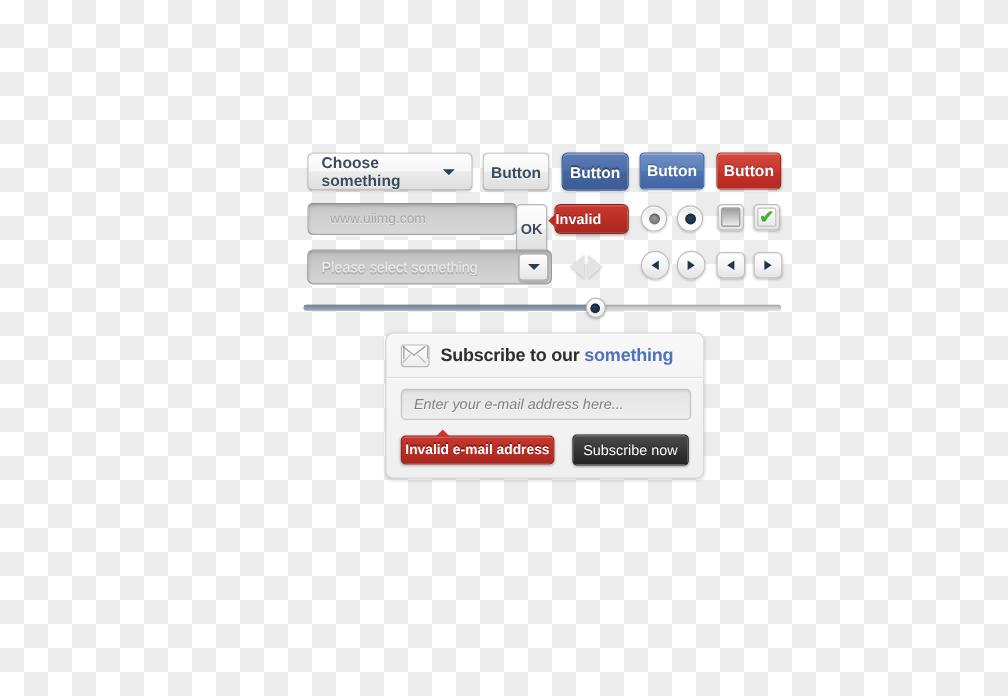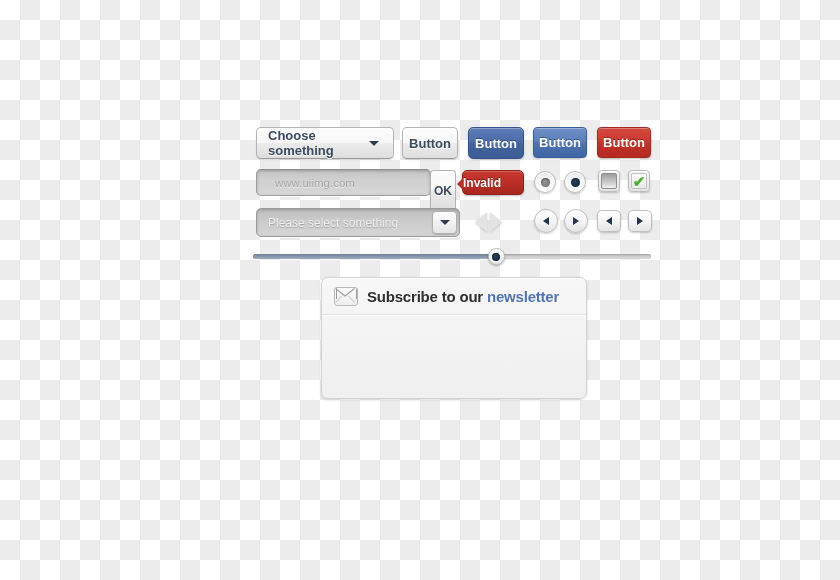--- a/index.html
+++ b/index.html
@@ -386,17 +386,30 @@
 
   <div class="abs" id="newsletter">
     <div id="nl-header">
       <span id="nl-envelope">
         <svg width="20" height="15" viewBox="0 0 20 15">
             <polyline points="0.5,0.5 10,8 19.5,0.5" fill="none" stroke="#9f9f9f" stroke-width="1.2"></polyline>
             <polyline points="0.5,14.5 7,7.5" fill="none" stroke="#bdbdbd" stroke-width="1"></polyline>
             <polyline points="19.5,14.5 13,7.5" fill="none" stroke="#bdbdbd" stroke-width="1"></polyline>
           </svg>
       </span>
-      <span id="nl-title"><span>Subscribe to our </span><span class="accent">newsletter</span></span>
+      <span id="nl-title"><span>Subscribe to our </span><span class="accent">something</span></span>
     </div>
+    <div id="nl-body">
+      <div id="nl-input">
+        <span class="ph">Enter your e-mail address here...</span>
+      </div>
+      <div id="nl-actions">
+        <div id="nl-invalid">
+          <span>Invalid e-mail address</span>
+        </div>
+        <div id="nl-subscribe">
+          <span>Subscribe now</span>
+        </div>
+      </div>
+    </div>
   </div>
 
 </div>
 
 </body></html>

